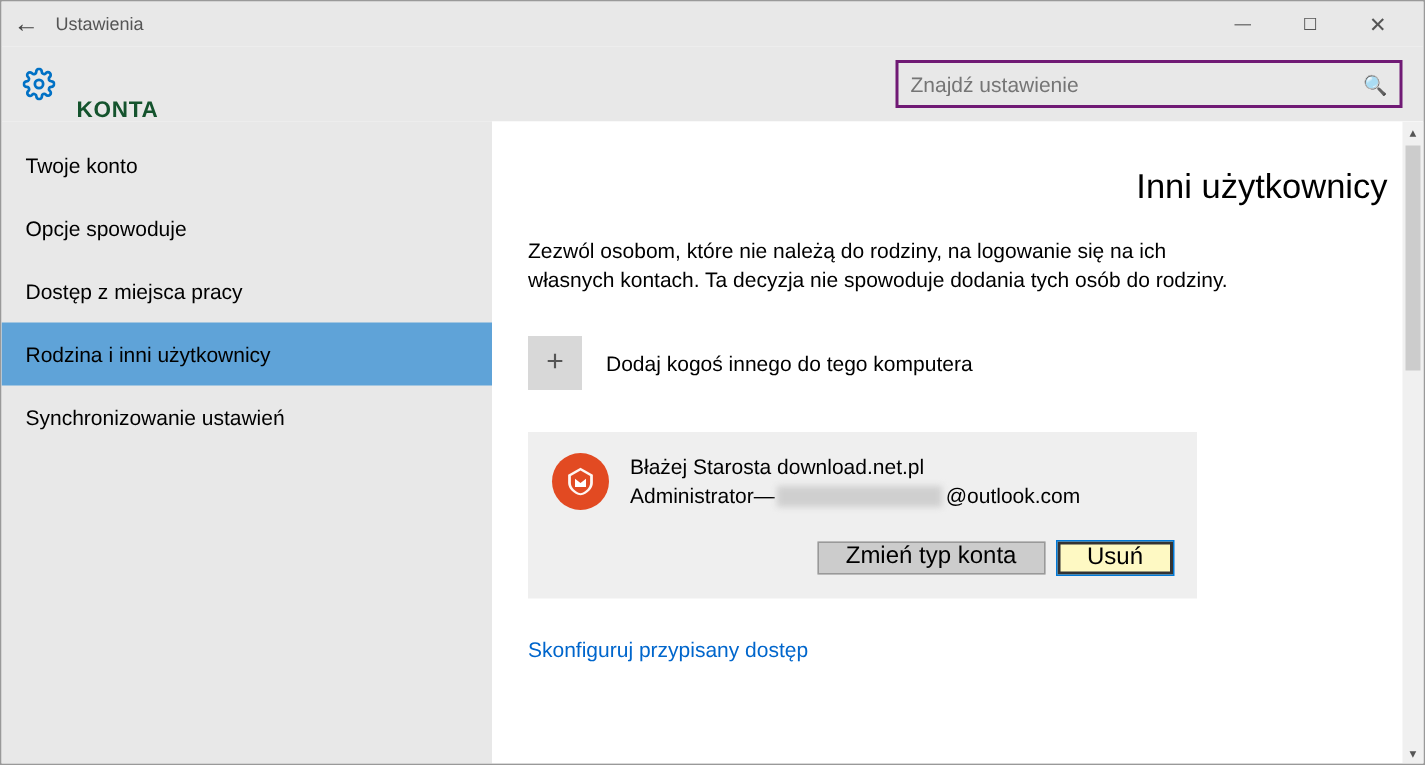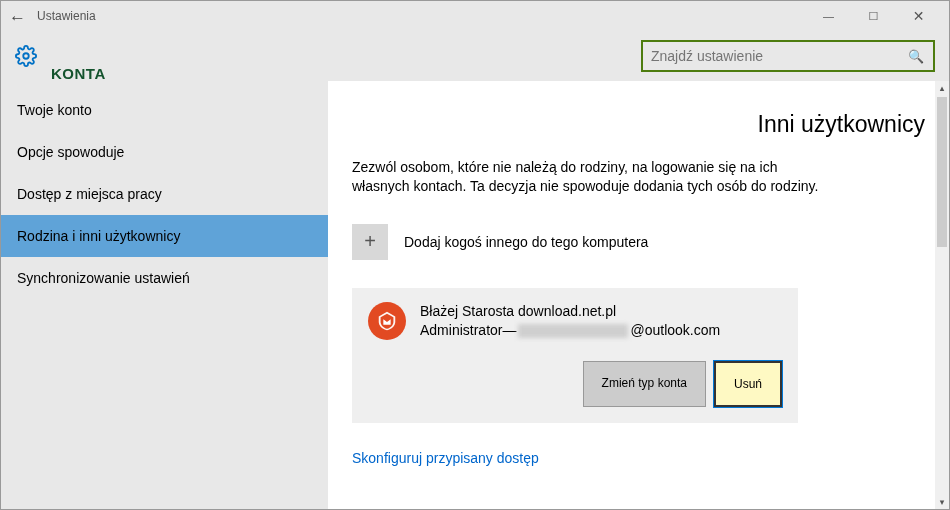--- a/index.html
+++ b/index.html
@@ -10,21 +10,21 @@
     .back-arrow { width: 28px; font-size: 17px; color: #444; cursor: pointer; }
     .title-text { flex: 1; }
     .win-controls { display: flex; gap: 0; }
     .win-btn { width: 45px; height: 30px; display: flex; align-items: center; justify-content: center; font-size: 11px; color: #555; cursor: pointer; }
     .win-btn.close { font-size: 14px; }
 
     
     .header-row { height: 50px; background: #e8e8e8; display: flex; align-items: center; padding-left: 14px; padding-right: 14px; }
     .gear { width: 22px; height: 22px; color: #0171c5; margin-right: 14px; }
     .category { font-size: 15px; font-weight: 600; letter-spacing: 0.5px; color: #14532d; flex: 1; margin-top: 35px; }
-    .search-wrap { width: 294px; height: 32px; border: 2px solid #4d7c0f; display: flex; align-items: center; padding: 0 8px; background: #e8e8e8; }
+    .search-wrap { width: 338px; height: 32px; border: 2px solid #701a75; display: flex; align-items: center; padding: 0 8px; background: #e8e8e8; }
     .search-input { flex: 1; border: none; background: transparent; font-size: 14px; color: #777; outline: none; }
     .search-icon { font-size: 13px; color: #666; }
 
     
     .body-area { display: flex; height: calc(100% - 80px); }
 
     .sidebar { width: 327px; background: #e8e8e8; padding-top: 8px; }
     .nav-item { padding: 13px 16px; font-size: 14px; color: #000; cursor: pointer; }
     .nav-item.selected { background: #5fa3d8; }
 
@@ -38,21 +38,21 @@
 
     .user-card { background: #efefef; padding: 14px 16px 16px 16px; width: 446px; }
     .user-row { display: flex; align-items: flex-start; }
     .avatar { width: 38px; height: 38px; border-radius: 50%; background: #e24a22; display: flex; align-items: center; justify-content: center; margin-right: 14px; flex-shrink: 0; }
     .avatar svg { width: 22px; height: 22px; }
     .user-info { font-size: 14px; line-height: 1.4; }
     .user-sub { display: flex; align-items: center; flex-wrap: wrap; }
     .blur-box { display: inline-block; width: 110px; height: 14px; background: #cfcfcf; filter: blur(2px); margin: 0 2px; vertical-align: middle; }
 
     .btn-row { display: flex; justify-content: flex-end; gap: 8px; margin-top: 20px; }
-    .btn { padding: 14px 18px; font-size: 12px; background: #ccc; border: 1px solid #999; cursor: pointer; }
+    .btn { padding: 0 18px; font-size: 16px; background: #ccc; border: 1px solid #999; cursor: pointer; }
     .btn.active { background: #fef9c3; border: 2px solid #333; outline: 1px solid #0078d7; }
 
     .link-row { margin-top: 26px; }
     .link { color: #0066cc; font-size: 14px; cursor: pointer; }
 
     .scrollbar-track { position: absolute; right: 0; top: 0; bottom: 0; width: 14px; background: #f0f0f0; }
     .scroll-arrow { width: 14px; height: 14px; display: flex; align-items: center; justify-content: center; font-size: 9px; color: #555; }
     .scroll-thumb { position: absolute; right: 2px; width: 10px; top: 16px; height: 150px; background: #ccc; }
   </style>
 </head>

